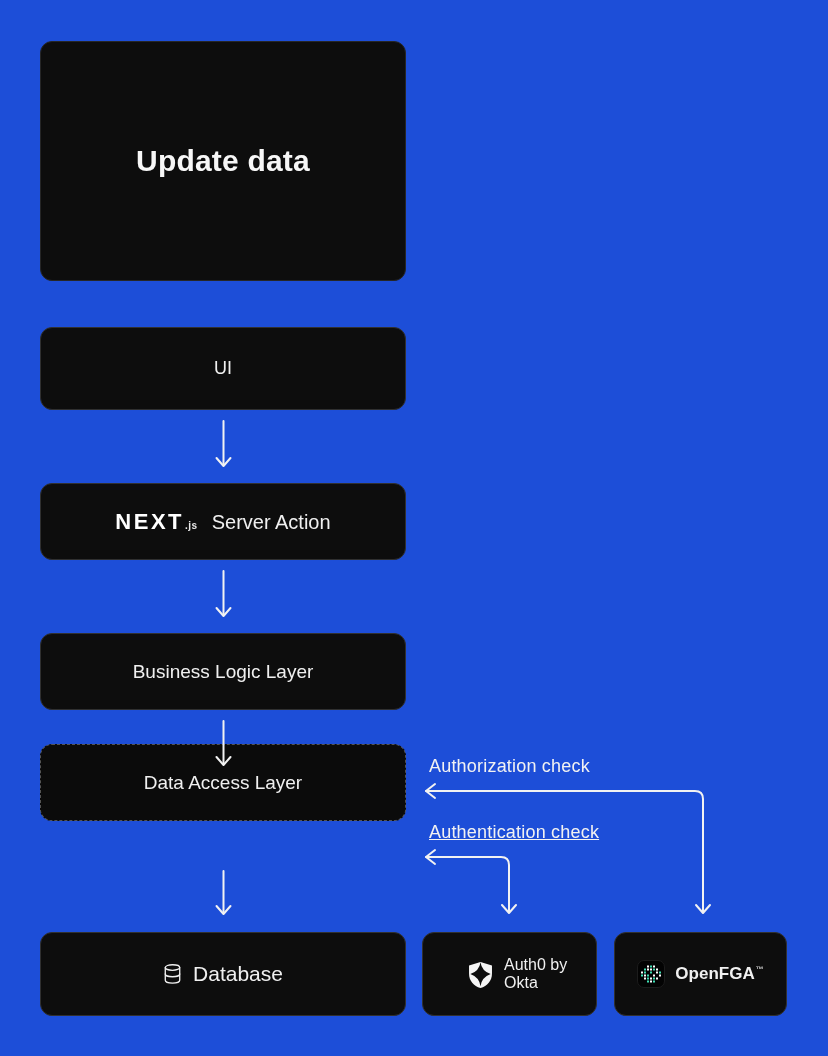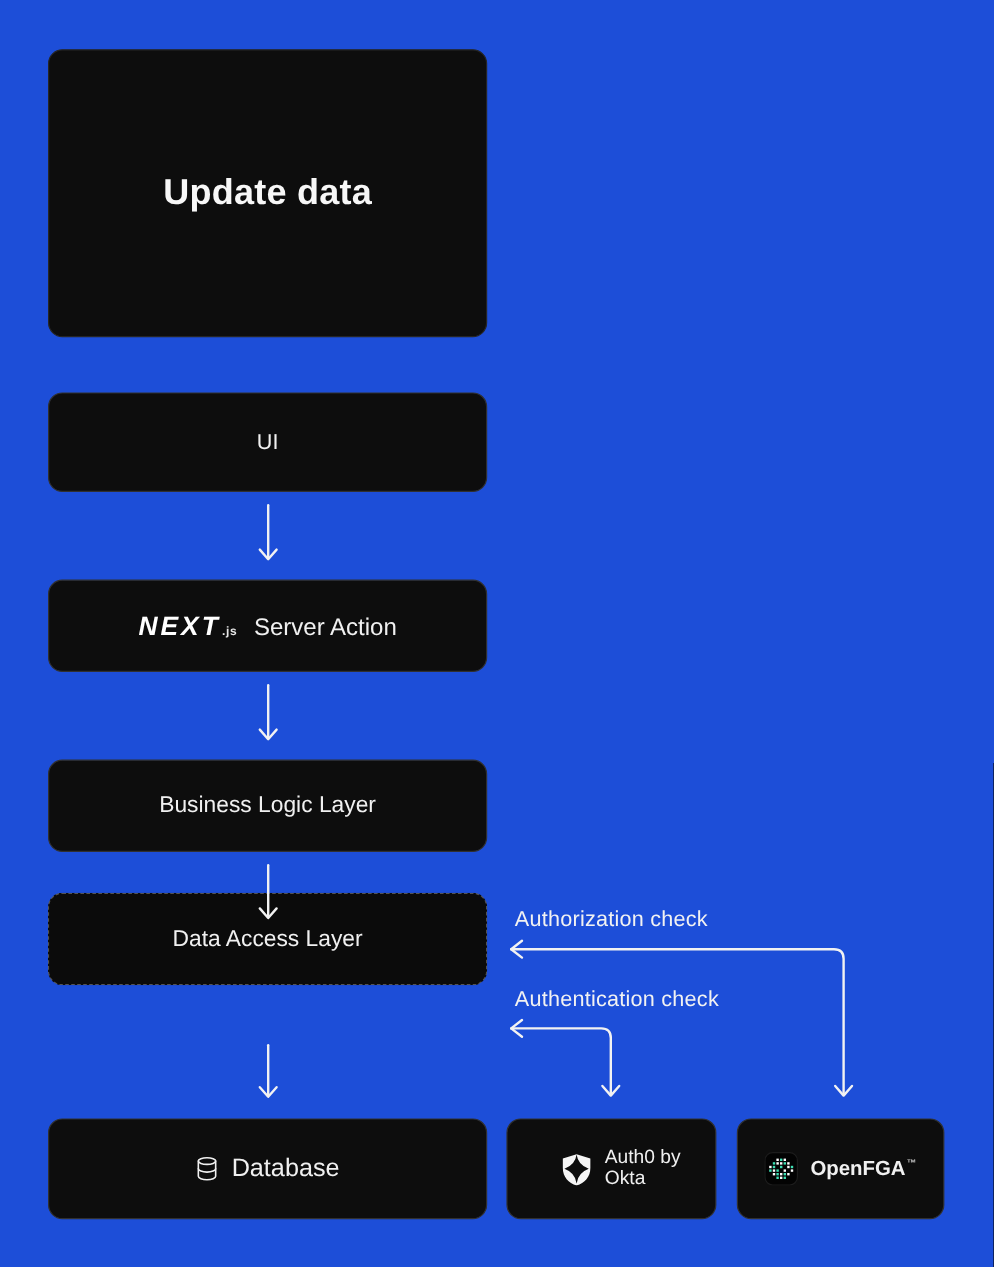--- a/index.html
+++ b/index.html
@@ -47,21 +47,20 @@
   .db-node       { left: 40px; top: 932px; width: 366px; height: 84px; font-size: 21px; }
   .auth0-node    { left: 422px; top: 932px; width: 175px; height: 84px; font-size: 16px; padding-left: 44px; }
   .openfga-node  { left: 614px; top: 932px; width: 173px; height: 84px; font-size: 17px; font-weight: 700; }
 
   .sa-inner { display: flex; align-items: baseline; }
   .next-brand {
     font-weight: 700;
     font-size: 22px;
     letter-spacing: 2.5px;
     color: #ffffff;
-    font-style: italic;
   }
   .next-suffix {
     font-weight: 700;
     font-size: 10px;
     letter-spacing: 0.5px;
     color: #e8e8e8;
     margin-left: 1px;
   }
   .sa-label {
     font-size: 20px;
@@ -73,21 +72,21 @@
   .node-inner { display: flex; align-items: center; }
 
   .annotation {
     position: absolute;
     font-size: 18px;
     color: #f2f2f2;
     letter-spacing: 0.2px;
     white-space: nowrap;
   }
   .annotation.authz { left: 429px; top: 756px; }
-  .annotation.authn { left: 429px; top: 822px; }
+  .annotation.authn { left: 429px; top: 822px; text-decoration: underline; }
 
   .arrow-layer {
     position: absolute;
     left: 0; top: 0;
     width: 828px; height: 1056px;
     pointer-events: none;
   }
   .tm {
     font-size: 8px;
     font-weight: 700;

